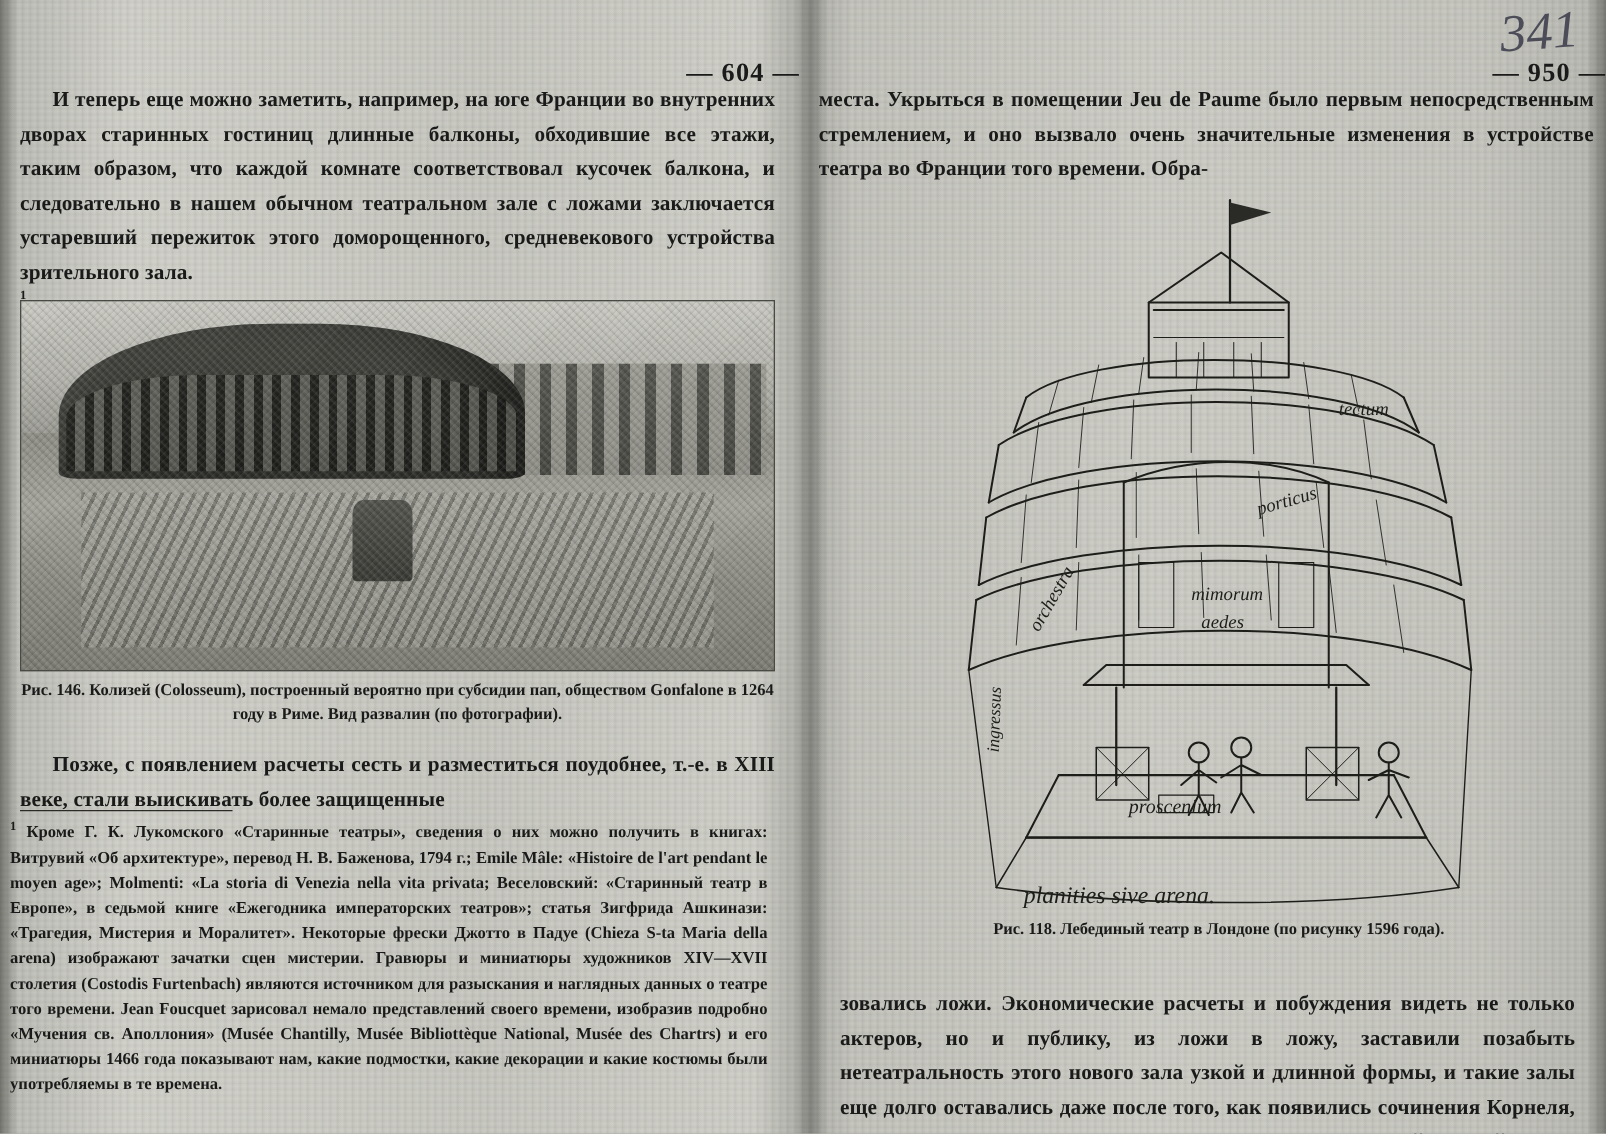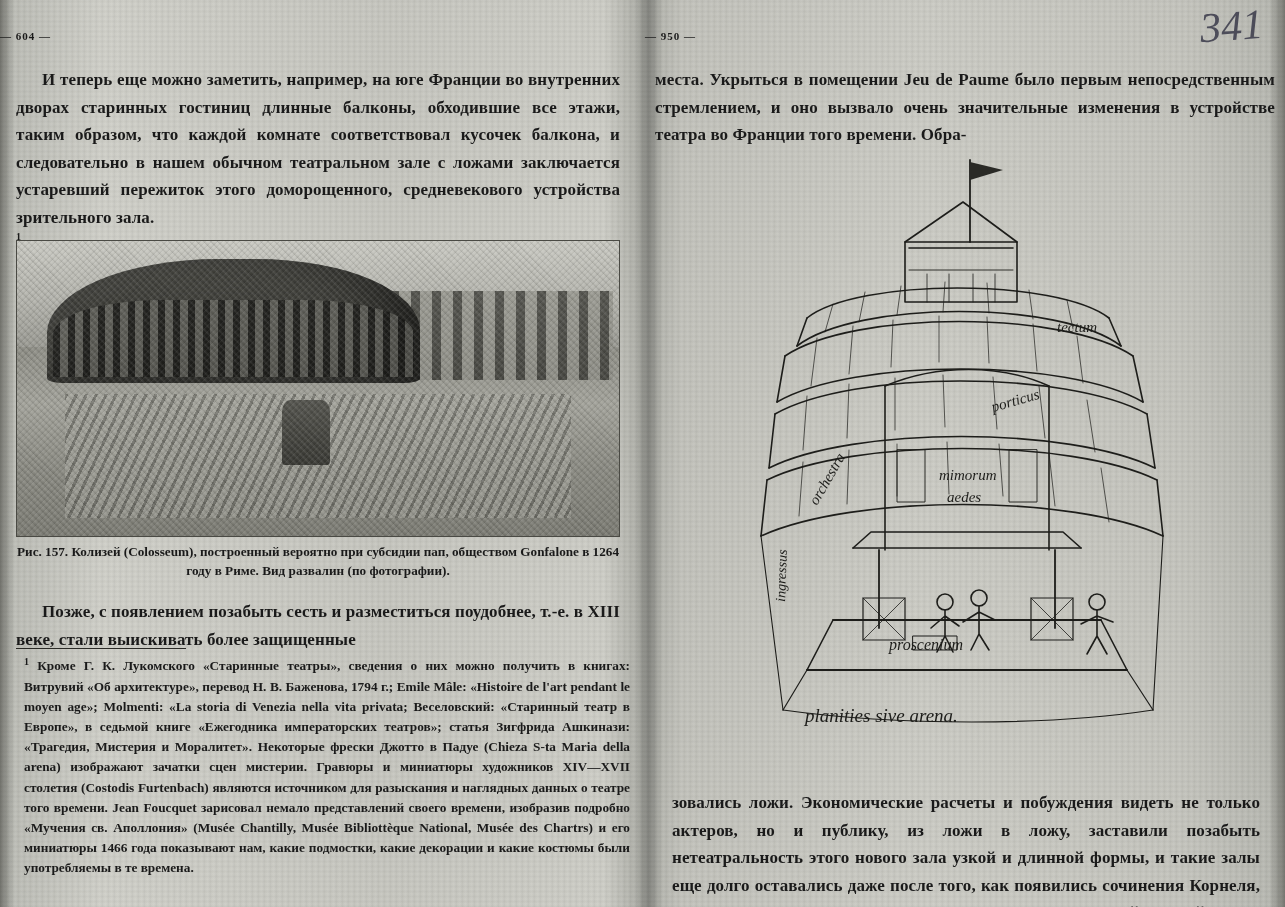--- a/index.html
+++ b/index.html
@@ -36,25 +36,25 @@
   }
   .col {
     position: absolute;
     top: 0;
     height: 907px;
   }
   .col-left { left: 0; width: 640px; }
   .col-right { left: 645px; width: 640px; }
 
   .folio {
-    text-align: left;
+    text-align: right;
     font-weight: bold;
-    font-size: 11px;
+    font-size: 21px;
     letter-spacing: 1px;
-    margin-top: 30px;
+    margin-top: 46px;
   }
   .body-text {
     font-size: 17px;
     line-height: 1.62;
     text-align: justify;
     font-weight: bold;
     letter-spacing: 0.1px;
     text-justify: inter-word;
   }
   .indent { text-indent: 26px; }
@@ -160,40 +160,40 @@
   .footnote-rule {
     position: absolute;
     left: 16px;
     top: 648px;
     width: 170px;
     height: 1px;
     background: #2a2a26;
   }
   .footnote {
     position: absolute;
-    left: 24px;
+    left: 8px;
     top: 654px;
     width: 606px;
     font-size: 13.3px;
     line-height: 1.52;
     text-align: justify;
     font-weight: bold;
   }
 
   .right-text-top {
     position: absolute;
     left: 10px;
     top: 66px;
     width: 620px;
   }
 
   
   .fig118 {
     position: absolute;
-    left: 12px;
+    left: 26px;
     top: 150px;
     width: 600px;
     height: 580px;
   }
   .cap118 { left: 30px; top: 733px; width: 600px; }
 
   .right-text-bottom {
     position: absolute;
     left: 10px;
     top: 772px;
@@ -243,24 +243,24 @@
       <div class="sky"></div>
       <div class="ground"></div>
       <div class="wall-right"></div>
       <div class="colosseum"></div>
       <div class="arcade"></div>
       <div class="arena-floor"></div>
       <div class="stump"></div>
       <div class="grain"></div>
     </div>
 
-    <div class="caption cap117">Рис. 157. Колизей (Colosseum), построенный вероятно при субсидии пап, обществом Gonfalone в 1264 году в Риме. Вид развалин (по фотографии).</div>
+    <div class="caption cap117">Рис. 146. Колизей (Colosseum), построенный вероятно при субсидии пап, обществом Gonfalone в 1264 году в Риме. Вид развалин (по фотографии).</div>
 
     <div class="after-fig">
-      <p class="body-text indent" style="margin:0;">Позже, с появлением позабыть сесть и разместиться поудобнее, т.-е. в XIII веке, стали выискивать более защищенные</p>
+      <p class="body-text indent" style="margin:0;">Позже, с появлением расчеты сесть и разместиться поудобнее, т.-е. в XIII веке, стали выискивать более защищенные</p>
     </div>
 
     <div class="footnote-rule"></div>
     <div class="footnote">
       <span class="sup">1</span>
       <span>Кроме Г. К. Лукомского «Старинные театры», сведения о них можно получить в книгах: Витрувий «Об архитектуре», перевод Н. В. Баженова, 1794 г.; Emile Mâle: «Histoire de l'art pendant le moyen age»; Molmenti: «La storia di Venezia nella vita privata; Веселовский: «Старинный театр в Европе», в седьмой книге «Ежегодника императорских театров»; статья Зигфрида Ашкинази: «Трагедия, Мистерия и Моралитет». Некоторые фрески Джотто в Падуе (Chieza S-ta Maria della arena) изображают зачатки сцен мистерии. Гравюры и миниатюры художников XIV—XVII столетия (Costodis Furtenbach) являются источником для разыскания и наглядных данных о театре того времени. Jean Foucquet зарисовал немало представлений своего времени, изобразив подробно «Мучения св. Аполлония» (Musée Chantilly, Musée Bibliottèque National, Musée des Chartrs) и его миниатюры 1466 года показывают нам, какие подмостки, какие декорации и какие костюмы были употребляемы в те времена.</span>
     </div>
   </div>
 
   <div class="col col-right">
@@ -346,18 +346,19 @@
           <text x="232" y="500" font-size="16">proscenium</text>
           <text x="148" y="572" font-size="19">planities sive arena.</text>
         </g>
         <g font-family="Liberation Serif, serif" font-style="italic" fill="#1d1d1a">
           <text x="118" y="622" font-size="22">Ex obseruationibus Londinensibus</text>
           <text x="112" y="654" font-size="22">Johannis de witt</text>
         </g>
       </svg>
     </div>
 
+    <div class="caption cap118">Рис. 118. Лебединый театр в Лондоне (по рисунку 1596 года).</div>
 
     <div class="right-text-bottom">
       <p class="body-text" style="margin:17px;">зовались ложи. Экономические расчеты и побуждения видеть не только актеров, но и публику, из ложи в ложу, заставили позабыть нетеатральность этого нового зала узкой и длинной формы, и такие залы еще долго оставались даже после того, как появились сочинения Корнеля, Расина, Мольера, хотя эти гении и пошли уже вполне новой дорогой.</p>
     </div>
   </div>
 </div>
 
 </body></html>

